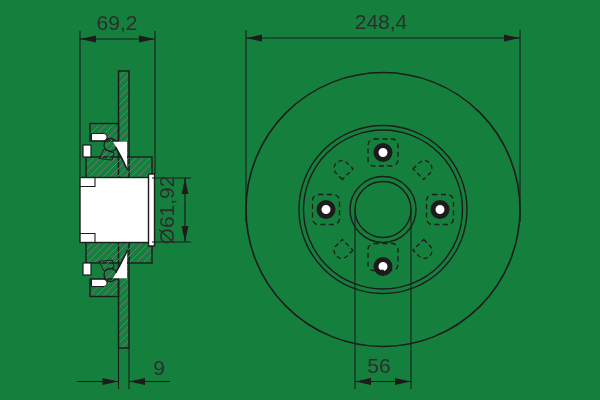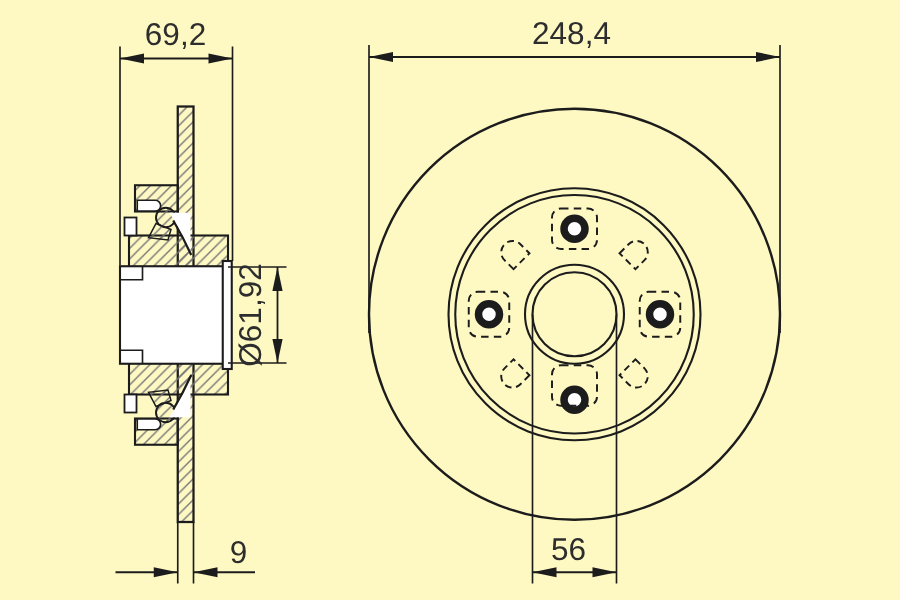--- a/index.html
+++ b/index.html
@@ -1,16 +1,16 @@
 <!DOCTYPE html>
 <html><head>
 <meta charset="utf-8">
 <style>
   html,body{margin:0;padding:0;background:#ffffff;}
-  .stage{width:600px;height:400px;position:relative;background:#fef9c3;overflow:hidden;}
+  .stage{width:600px;height:400px;position:relative;background:#15803d;overflow:hidden;}
   svg{display:block;}
   text.dim{
     font-family:"Liberation Sans","DejaVu Sans",sans-serif;
     font-size:21px;
     fill:#2d2d2d;
   }
 </style>
 </head>
 <body>
 

